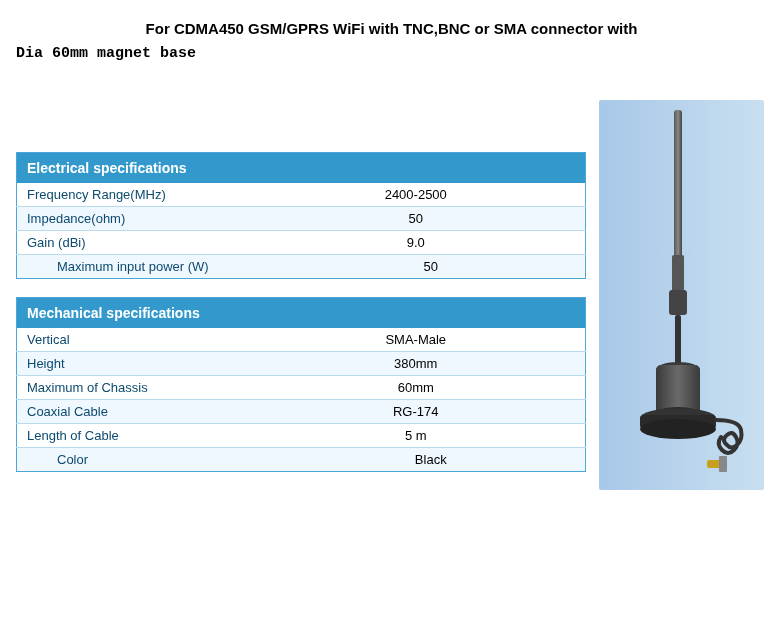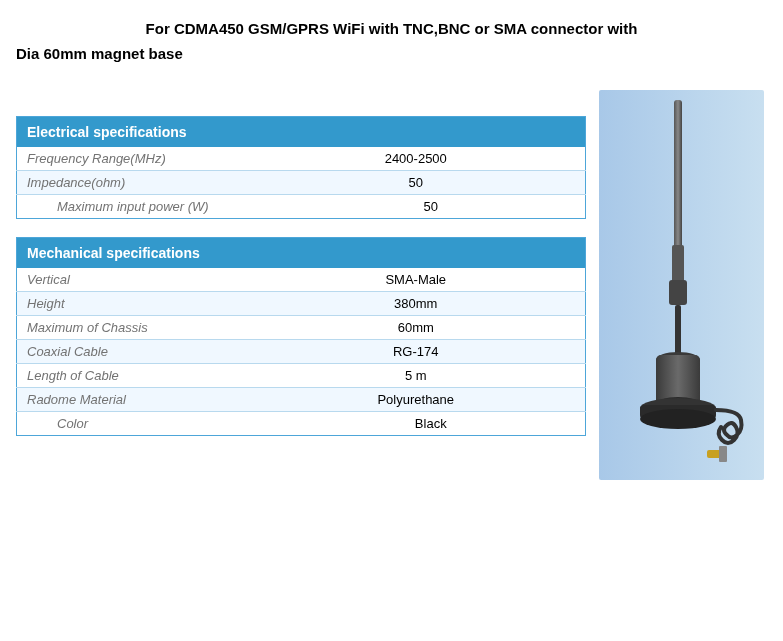--- a/index.html
+++ b/index.html
@@ -15,26 +15,27 @@
     .header-title {
       font-size: 15px;
       font-weight: bold;
       margin-bottom: 6px;
       line-height: 1.4;
       text-align: center;
     }
     .header-subtitle {
       font-size: 15px;
       font-weight: bold;
-      margin-bottom: 28px;
+      margin-bottom: 38px;
+      font-family: Liberation Mono, monospace;
     }
     .main-layout {
       display: flex;
       gap: 5px;
-      align-items: center;
+      align-items: flex-end;
     }
     .tables-section {
       flex: 0 0 570px;
     }
     .spec-table {
       width: 100%;
       border-collapse: collapse;
       margin-bottom: 18px;
       border: 1px solid #4da6d9;
     }
@@ -50,24 +51,23 @@
       padding: 4px 10px;
       border-bottom: 1px solid #b8d9ee;
       font-size: 13px;
     }
     .spec-table tr:last-child td {
       border-bottom: none;
       padding-left: 40px;
     }
     .spec-table td:first-child {
       width: 230px;
-      color: #737373;
+      color: #0c4a6e;
       font-weight: normal;
       background: #fff;
-      font-style: italic;
     }
     .spec-table td:last-child {
       text-align: center;
       background: #fff;
     }
     .spec-table tr:nth-child(even) td {
       background: #f0f8ff;
     }
     .spec-table tr:nth-child(odd) td {
       background: #fff;
@@ -99,20 +99,24 @@
       <tbody id="electrical-tbody">
       <tr>
       <td>Frequency Range(MHz)</td>
       <td>2400-2500</td>
     </tr>
           <tr>
       <td>Impedance(ohm)</td>
       <td>50</td>
     </tr>
           <tr>
+      <td>Gain (dBi)</td>
+      <td>9.0</td>
+    </tr>
+          <tr>
       <td>Maximum input power (W)</td>
       <td>50</td>
     </tr>
         </tbody>
     </table>
 
     <table class="spec-table">
       <thead>
         <tr>
           <th class="section-header" colspan="2">Mechanical specifications</th>
@@ -131,24 +135,20 @@
       <td>Maximum of Chassis</td>
       <td>60mm</td>
     </tr>
           <tr>
       <td>Coaxial Cable</td>
       <td>RG-174</td>
     </tr>
           <tr>
       <td>Length of Cable</td>
       <td>5 m</td>
-    </tr>
-          <tr>
-      <td>Radome Material</td>
-      <td>Polyurethane</td>
     </tr>
           <tr>
       <td>Color</td>
       <td>Black</td>
     </tr>
         </tbody>
     </table>
 
   </div>
 

